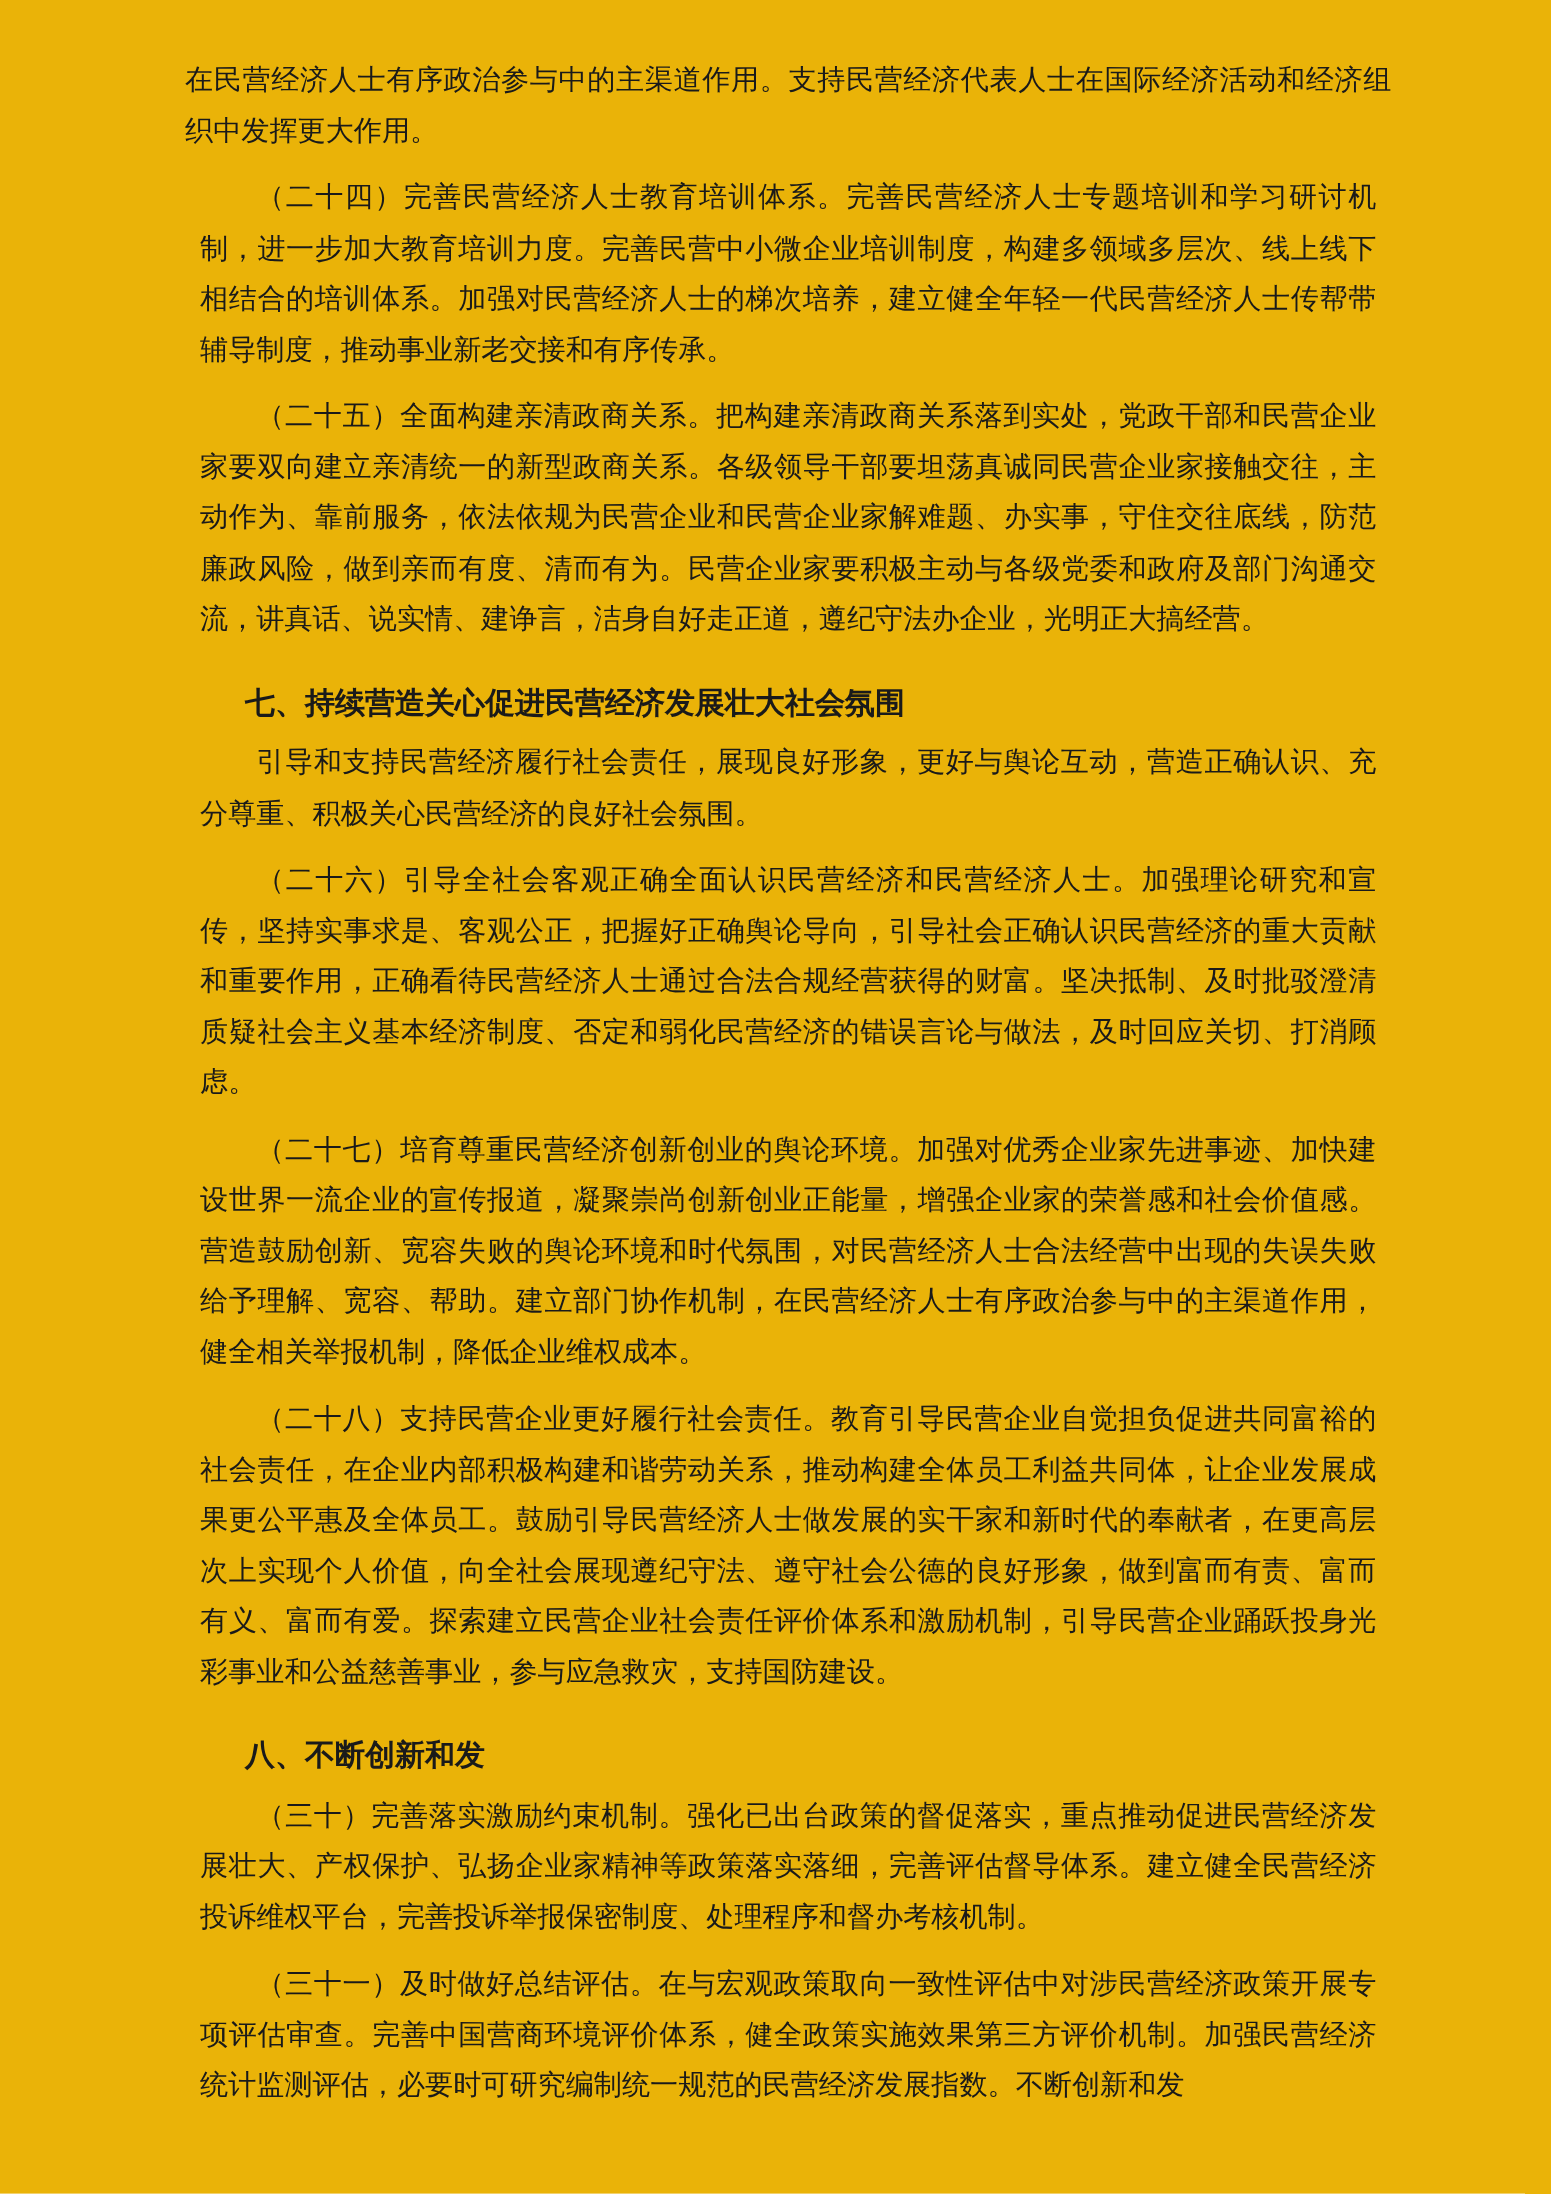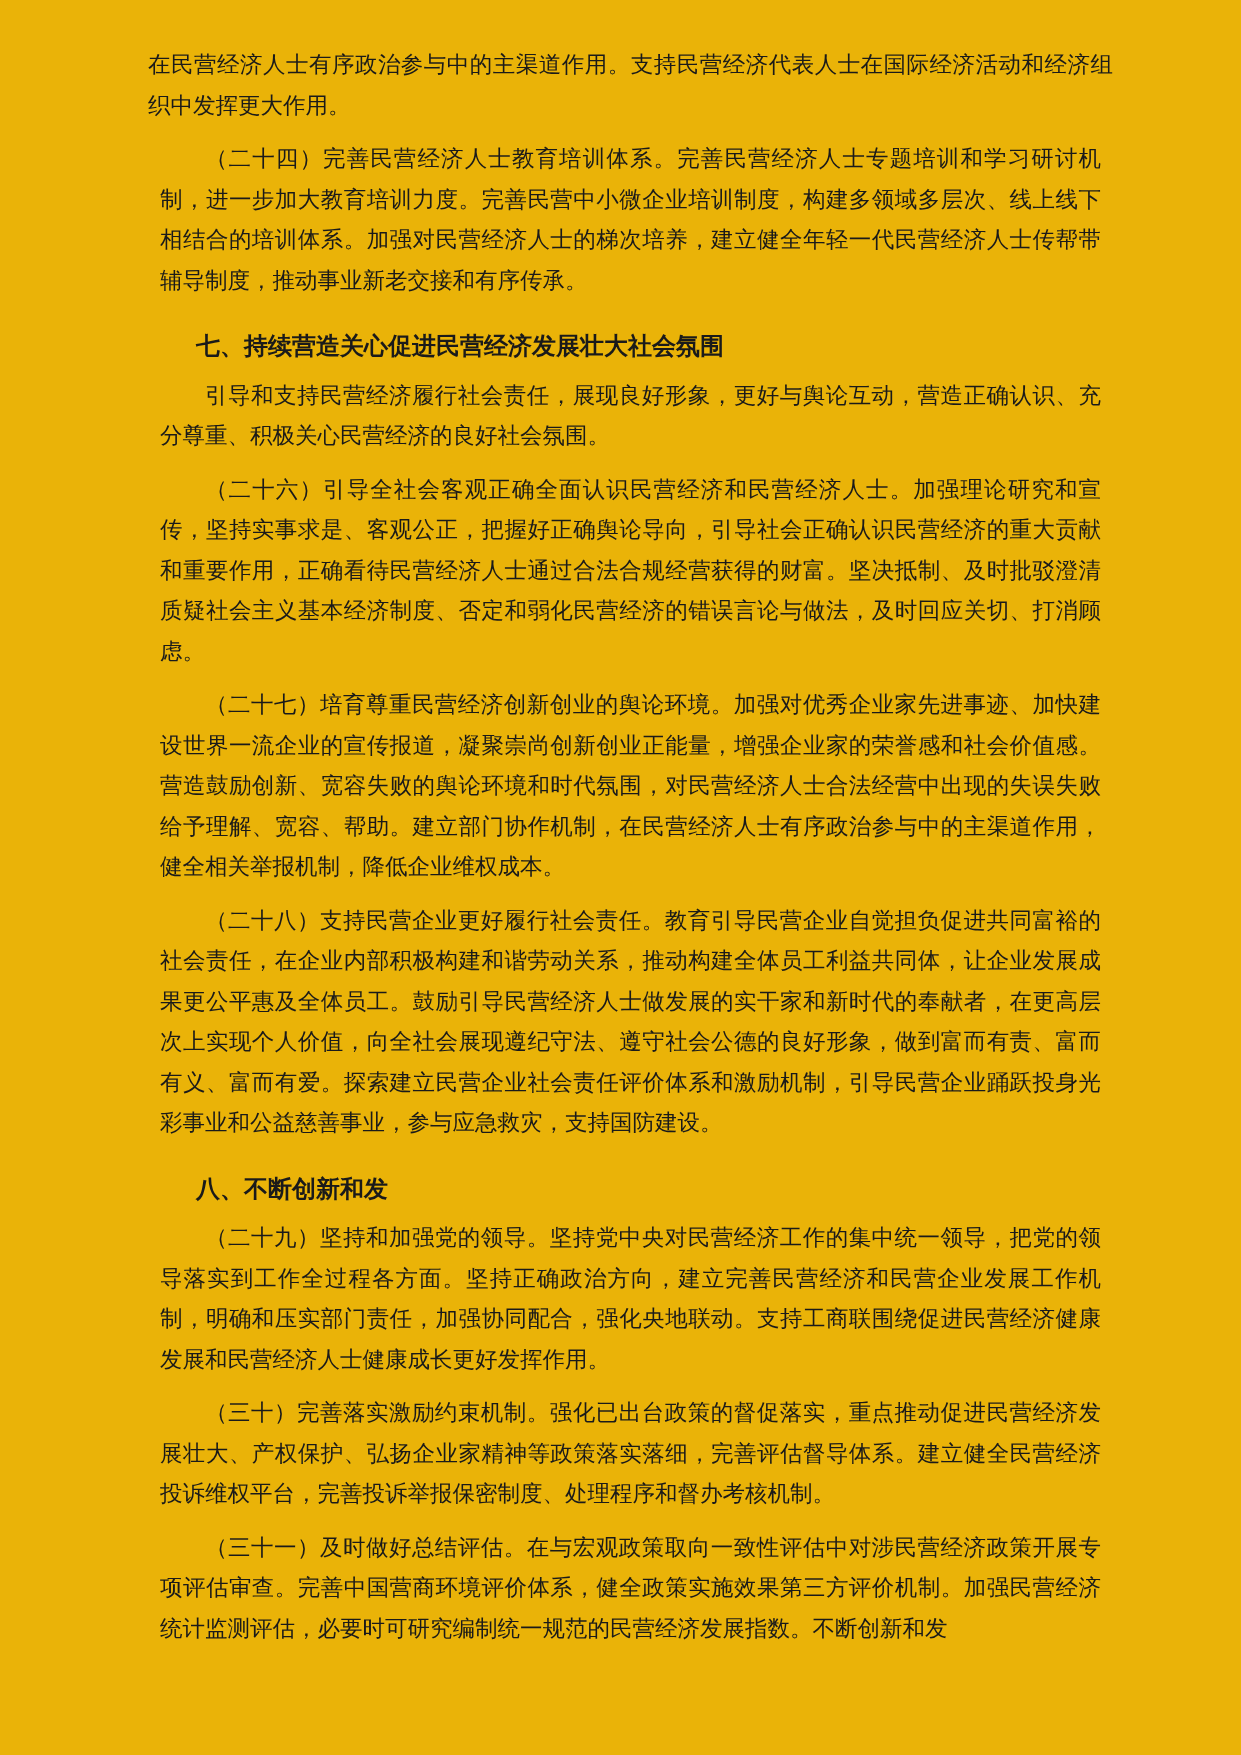--- a/index.html
+++ b/index.html
@@ -49,33 +49,33 @@
 </head>
 <body>
 
 <div class="page">
   <div class="doc-body">
 
     <p class="para">在民营经济人士有序政治参与中的主渠道作用。支持民营经济代表人士在国际经济活动和经济组织中发挥更大作用。</p>
 
     <p class="indent gap">（二十四）完善民营经济人士教育培训体系。完善民营经济人士专题培训和学习研讨机制，进一步加大教育培训力度。完善民营中小微企业培训制度，构建多领域多层次、线上线下相结合的培训体系。加强对民营经济人士的梯次培养，建立健全年轻一代民营经济人士传帮带辅导制度，推动事业新老交接和有序传承。</p>
 
+    <p class="indent gap">（二十五）全面构建亲清政商关系。把构建亲清政商关系落到实处，党政干部和民营企业家要双向建立亲清统一的新型政商关系。各级领导干部要坦荡真诚同民营企业家接触交往，主动作为、靠前服务，依法依规为民营企业和民营企业家解难题、办实事，守住交往底线，防范廉政风险，做到亲而有度、清而有为。民营企业家要积极主动与各级党委和政府及部门沟通交流，讲真话、说实情、建诤言，洁身自好走正道，遵纪守法办企业，光明正大搞经营。</p>
 
     <h2 class="section">七、持续营造关心促进民营经济发展壮大社会氛围</h2>
 
     <p class="indent">引导和支持民营经济履行社会责任，展现良好形象，更好与舆论互动，营造正确认识、充分尊重、积极关心民营经济的良好社会氛围。</p>
 
     <p class="indent gap">（二十六）引导全社会客观正确全面认识民营经济和民营经济人士。加强理论研究和宣传，坚持实事求是、客观公正，把握好正确舆论导向，引导社会正确认识民营经济的重大贡献和重要作用，正确看待民营经济人士通过合法合规经营获得的财富。坚决抵制、及时批驳澄清质疑社会主义基本经济制度、否定和弱化民营经济的错误言论与做法，及时回应关切、打消顾虑。</p>
 
     <p class="indent gap">（二十七）培育尊重民营经济创新创业的舆论环境。加强对优秀企业家先进事迹、加快建设世界一流企业的宣传报道，凝聚崇尚创新创业正能量，增强企业家的荣誉感和社会价值感。营造鼓励创新、宽容失败的舆论环境和时代氛围，对民营经济人士合法经营中出现的失误失败给予理解、宽容、帮助。建立部门协作机制，在民营经济人士有序政治参与中的主渠道作用，健全相关举报机制，降低企业维权成本。</p>
 
     <p class="indent gap">（二十八）支持民营企业更好履行社会责任。教育引导民营企业自觉担负促进共同富裕的社会责任，在企业内部积极构建和谐劳动关系，推动构建全体员工利益共同体，让企业发展成果更公平惠及全体员工。鼓励引导民营经济人士做发展的实干家和新时代的奉献者，在更高层次上实现个人价值，向全社会展现遵纪守法、遵守社会公德的良好形象，做到富而有责、富而有义、富而有爱。探索建立民营企业社会责任评价体系和激励机制，引导民营企业踊跃投身光彩事业和公益慈善事业，参与应急救灾，支持国防建设。</p>
 
     <h2 class="section">八、不断创新和发</h2>
 
-    <p class="indent">（二十九）坚持和加强党的领导。坚持党中央对民营经济工作的集中统一领导，把党的领导落实到工作全过程各方面。坚持正确政治方向，建立完善民营经济和民营企业发展工作机制，明确和压实部门责任，加强协同配合，强化央地联动。支持工商联围绕促进民营经济健康发展和民营经济人士健康成长更好发挥作用。</p>
 
     <p class="indent gap">（三十）完善落实激励约束机制。强化已出台政策的督促落实，重点推动促进民营经济发展壮大、产权保护、弘扬企业家精神等政策落实落细，完善评估督导体系。建立健全民营经济投诉维权平台，完善投诉举报保密制度、处理程序和督办考核机制。</p>
 
     <p class="indent gap">（三十一）及时做好总结评估。在与宏观政策取向一致性评估中对涉民营经济政策开展专项评估审查。完善中国营商环境评价体系，健全政策实施效果第三方评价机制。加强民营经济统计监测评估，必要时可研究编制统一规范的民营经济发展指数。不断创新和发</p>
 
   </div>
 </div>
 
 </body></html>

